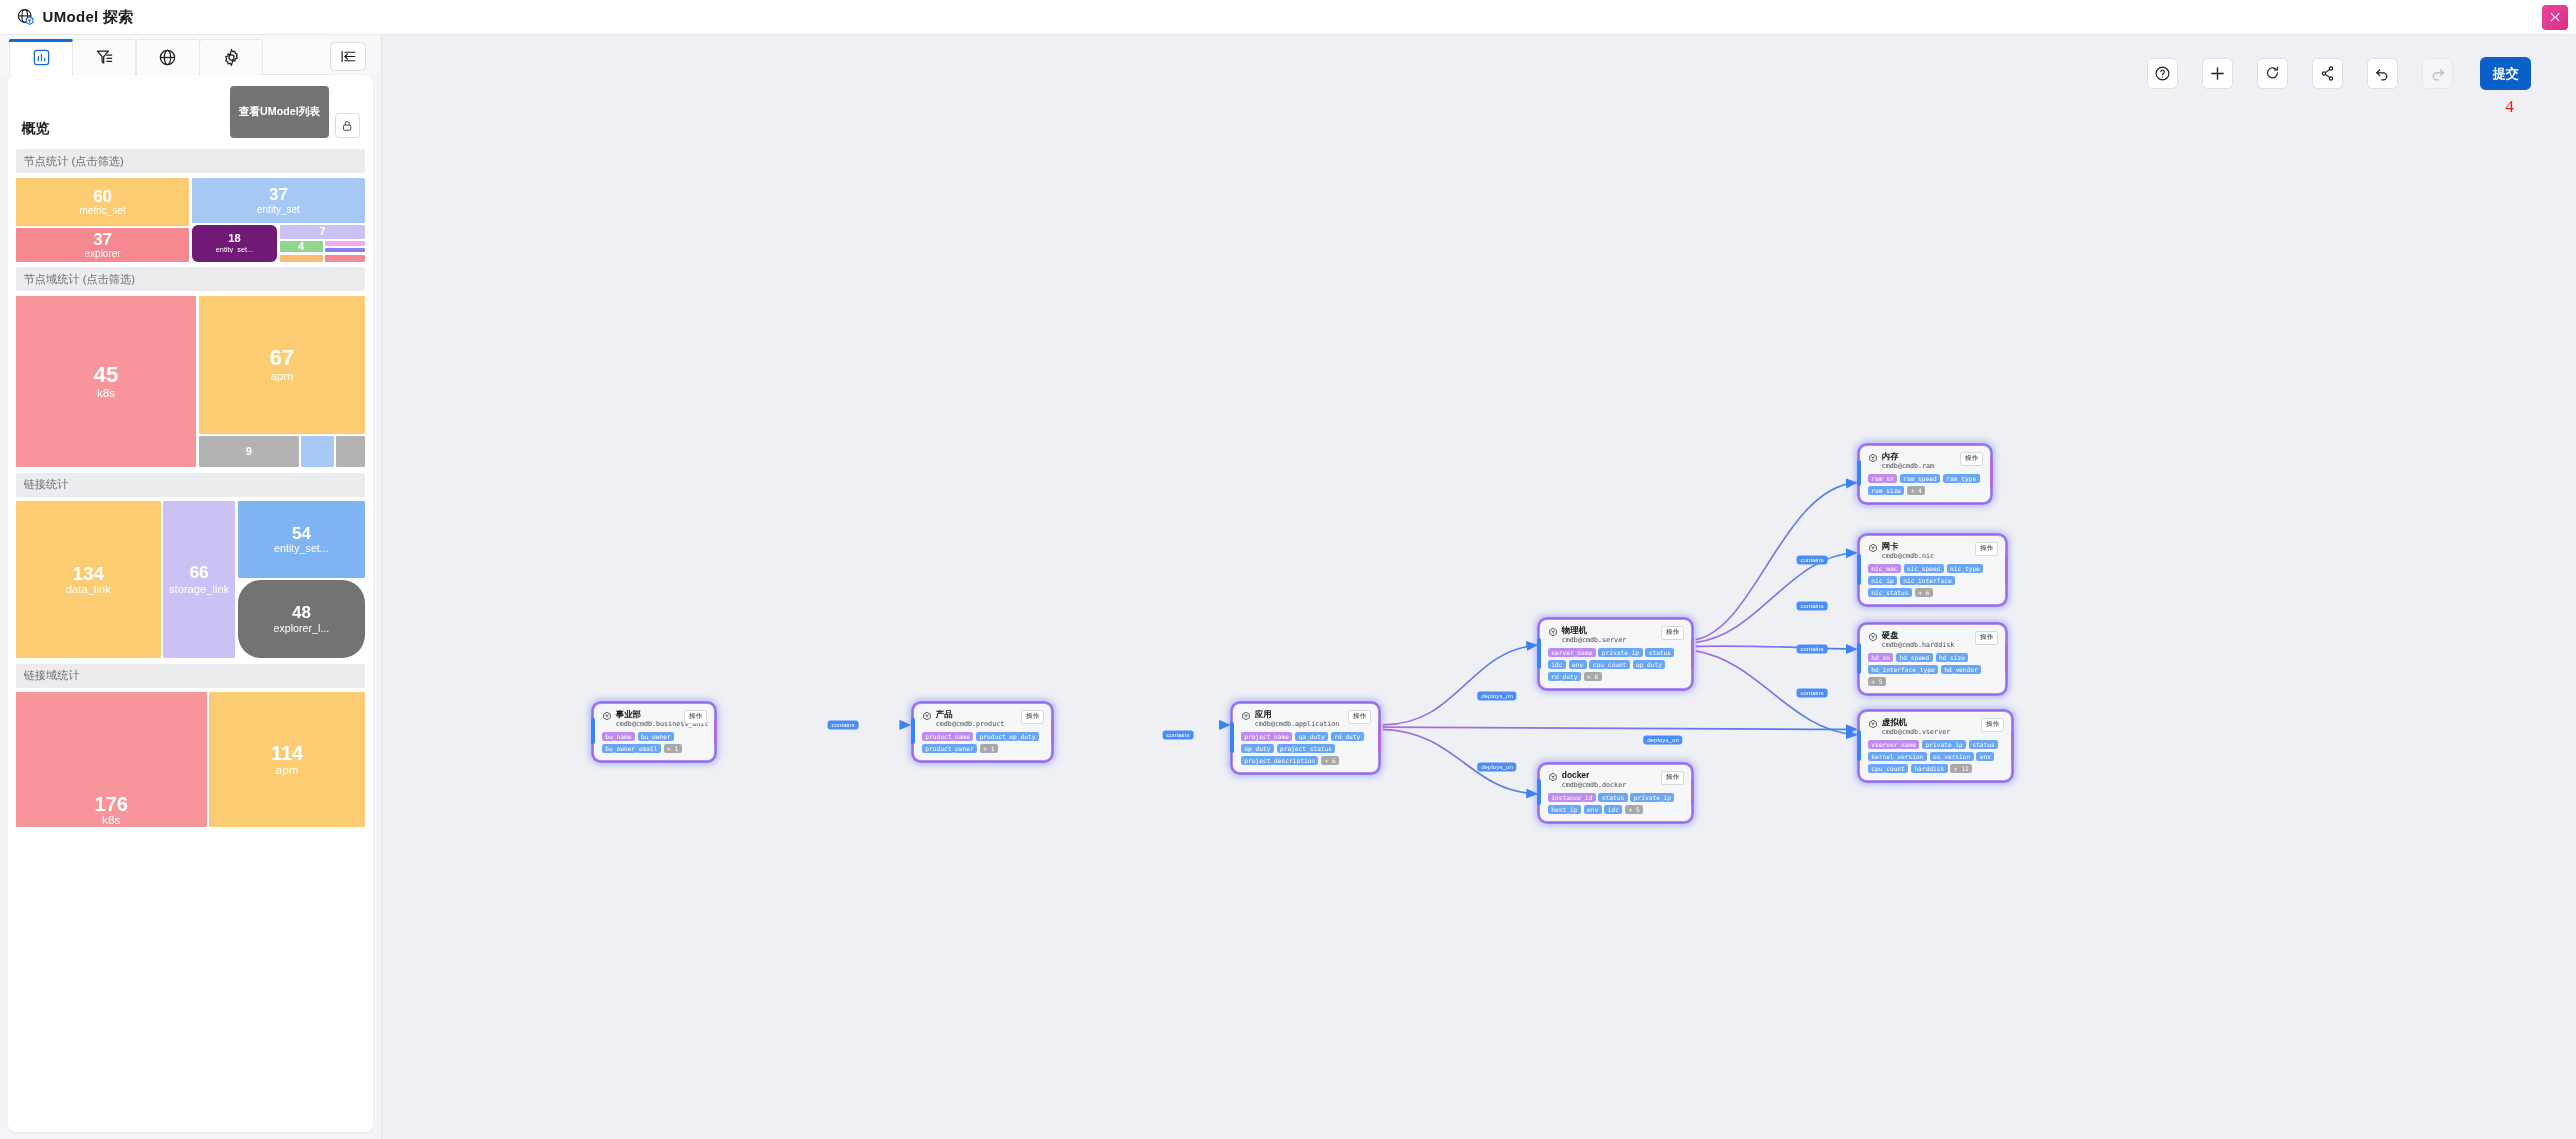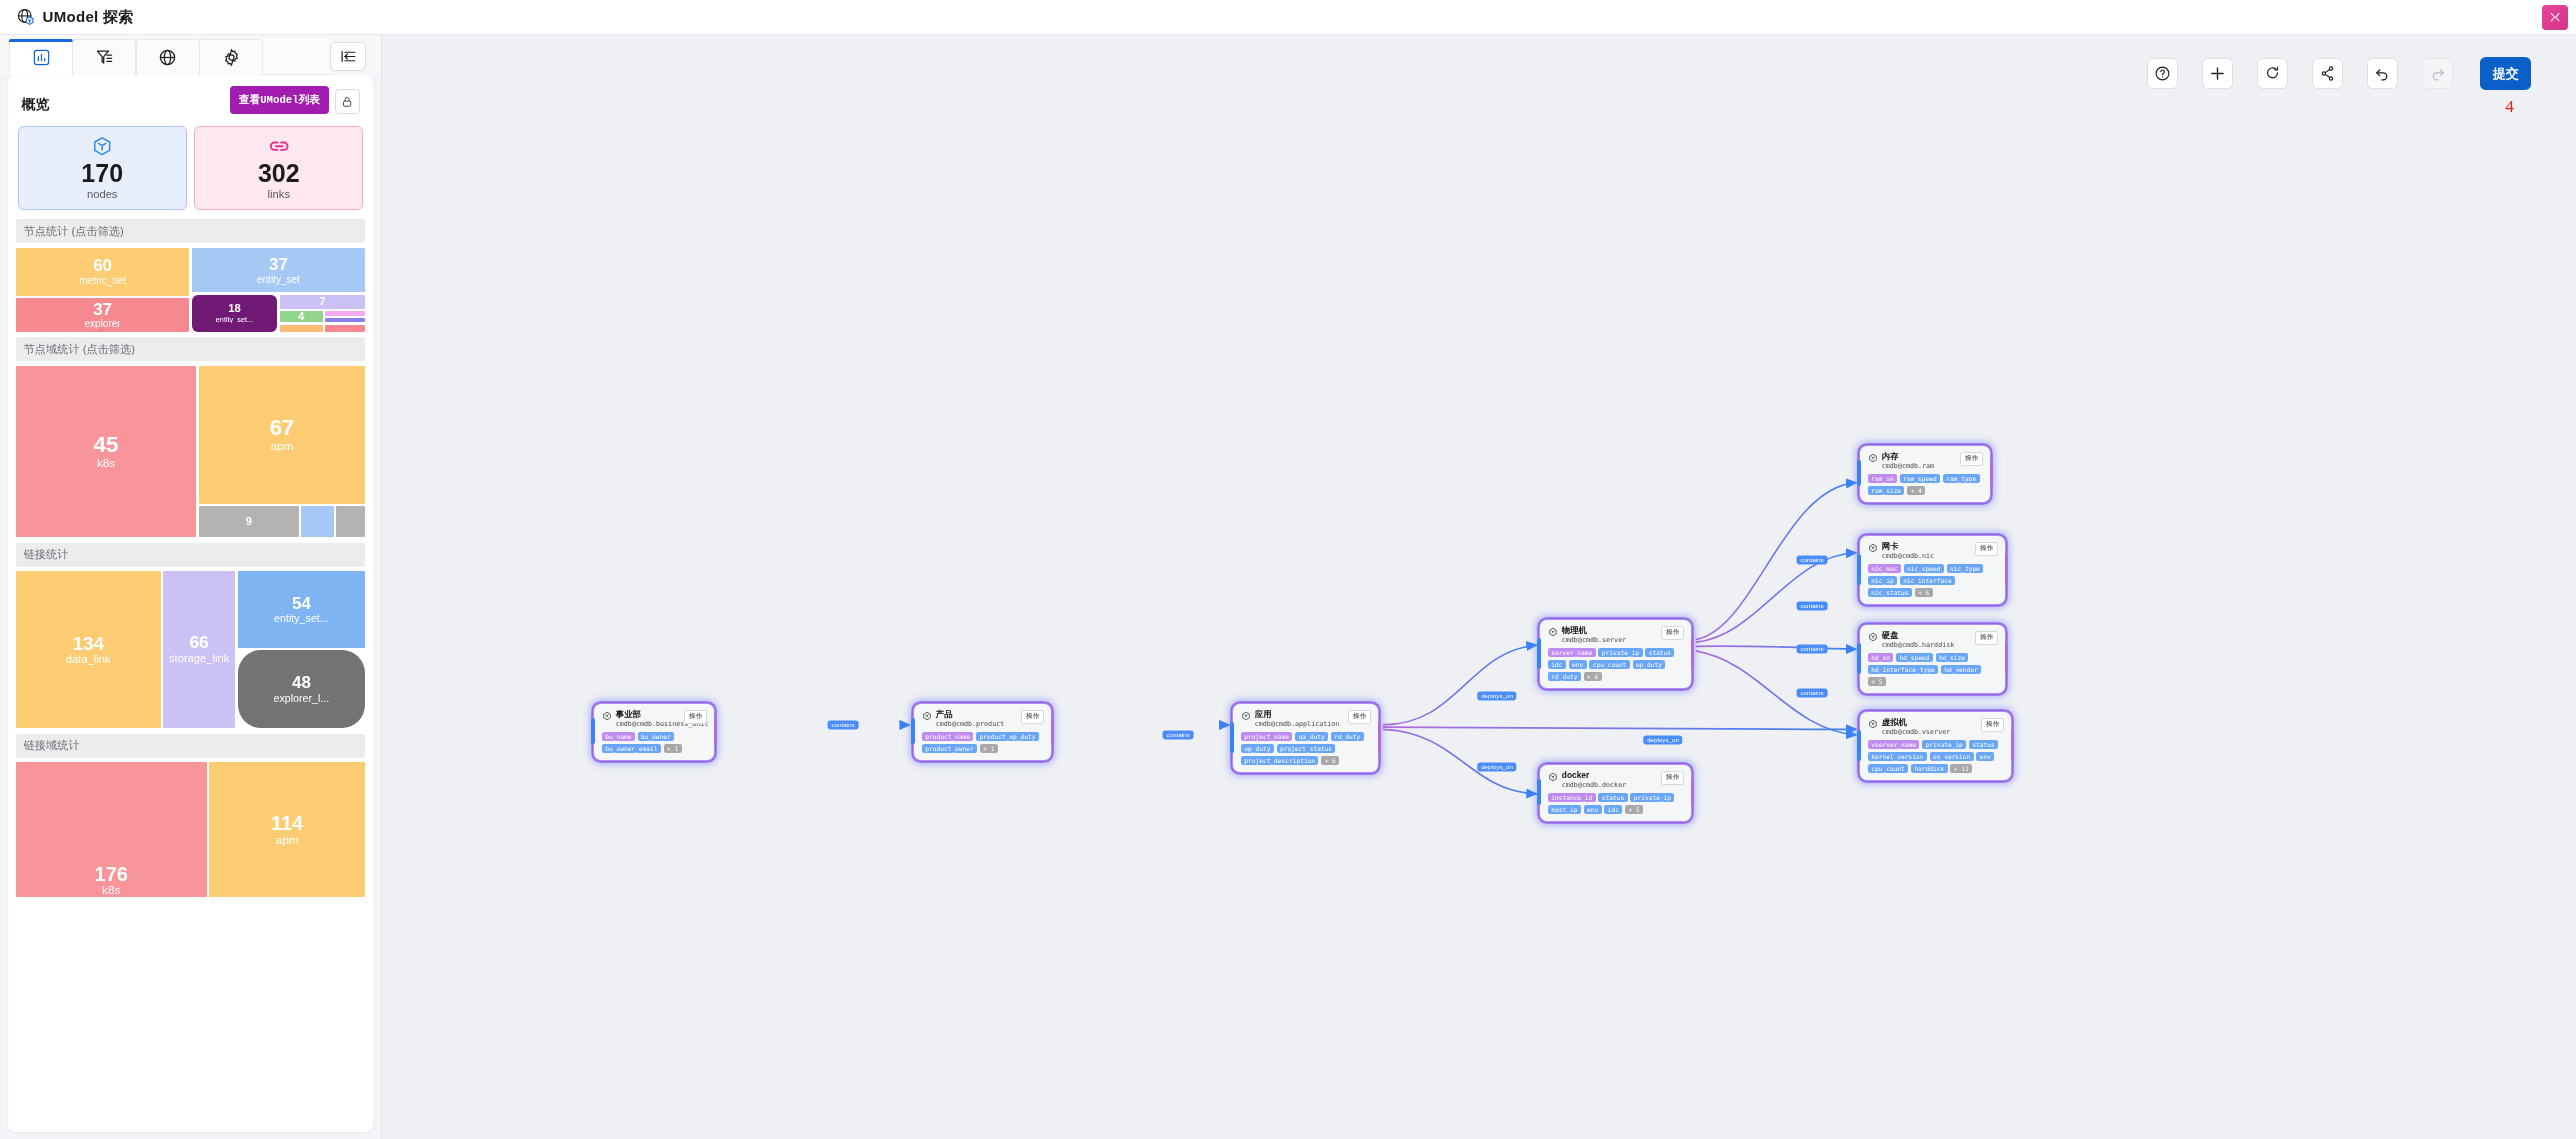--- a/index.html
+++ b/index.html
@@ -69,24 +69,23 @@
     box-shadow: 0 0.6px 1.7px rgba(0,0,0,.06);
     overflow: hidden;
     position: relative;
   }
   .panel-head {
     display: flex; align-items: flex-end; padding: 11.2px 13.5px 5.6px 13.5px;
   }
   .panel-title { font-size: 14px; font-weight: 700; color: #1f1f1f; }
   .panel-head-spacer { flex: 1; }
   .btn-primary {
-    background: #a21caf; color: #fff; font-size: 10.7px; font-weight: 700;
-    border: none; border-radius: 3.9px; padding: 7px 9px; cursor: pointer;
+    background: #737373; color: #fff; font-size: 10.7px; font-weight: 700;
+    border: none; border-radius: 3.9px; padding: 19px 9px; cursor: pointer;
     white-space: nowrap;
-    font-family: Liberation Mono, monospace;
   }
   .btn-icon-sq {
     margin-left: 5.6px; width: 25px; height: 25px;
     border: 0.6px solid #d9dbe0; border-radius: 3.9px; background: #fff;
     display: flex; align-items: center; justify-content: center; cursor: pointer;
   }
   .btn-icon-sq svg { width: 12.3px; height: 12.3px; }
 
   .stat-cards { display: flex; gap: 7.9px; padding: 6.7px 10px 3.4px 10px; }
   .stat-card {
@@ -264,37 +263,20 @@
       <div class="panel-head-spacer"></div>
       <button class="btn-primary">查看UModel列表</button>
       <div class="btn-icon-sq">
         <svg viewBox="0 0 24 24" fill="none" stroke="#2b2b2b" stroke-width="1.7">
           <rect x="5" y="10" width="14" height="10" rx="2"></rect>
             <path d="M8 10V7a4 4 0 018 0v3"></path>
         </svg>
       </div>
     </div>
 
-    <div class="stat-cards">
-      <div class="stat-card nodes">
-        <svg viewBox="0 0 24 24" fill="none" stroke="#2b8cf0" stroke-width="1.6">
-          <path d="M12 3l8 4.5v9L12 21l-8-4.5v-9z" stroke-linejoin="round"></path>
-          <path d="M8 9l4 2.3L16 9M12 11.3V16" stroke-linecap="round"></path>
-        </svg>
-        <div class="stat-num">170</div>
-        <div class="stat-lbl">nodes</div>
-      </div>
-      <div class="stat-card links">
-        <svg viewBox="0 0 24 24" fill="none" stroke="#ec2a8a" stroke-width="2">
-          <path d="M10 8H7a4 4 0 000 8h3M14 8h3a4 4 0 010 8h-3M8.5 12h7" stroke-linecap="round"></path>
-        </svg>
-        <div class="stat-num">302</div>
-        <div class="stat-lbl">links</div>
-      </div>
-    </div>
 
     <div class="sec-head">节点统计 (点击筛选)</div>
     <div class="tree" style="height:84px">
       <div class="col" style="width:50%">
         <div class="tile" id="ns0" style="height: 58%; background: rgb(251, 204, 114);">
           <span class="tv">60</span>
           <span class="tl">metric_set</span>
         </div>
         <div class="tile" id="ns2" style="height: 41%; background: rgb(245, 137, 143);">
           <span class="tv">37</span>

